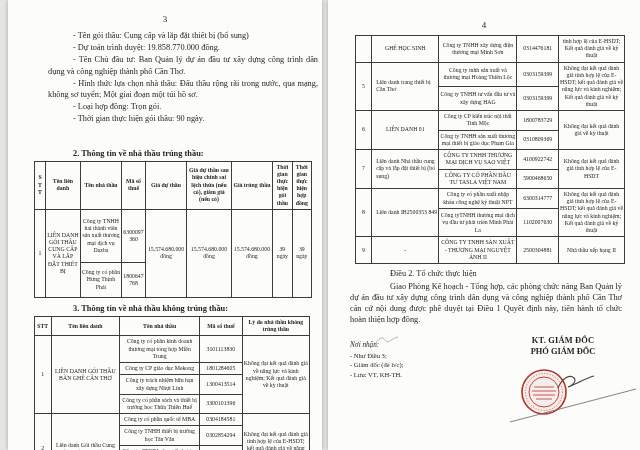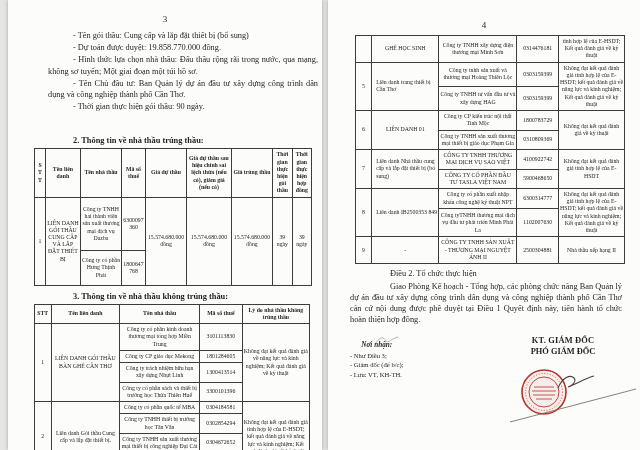--- a/index.html
+++ b/index.html
@@ -23,38 +23,39 @@
   .tbl2 { width:276px; margin-top:2px; }
   .tbl4 { width:270px; margin:5px 0 0 27px; }
   .brk { word-break:break-all; }
 
   .p4-text { padding:5px 18px 0 22px; }
   .p4-text p { font-size:8.3px; line-height:1.32; text-align:justify; text-indent:40px; margin-bottom:2px; }
   .p4-text .art { font-weight:normal; }
 
   .footer { position:relative; height:150px; margin-top:6px; }
   .noi-nhan { position:absolute; left:22px; top:8px; font-size:6.6px; line-height:1.5; }
-  .noi-nhan .nn-label { font-weight:bold; font-style:italic; font-size:7.2px;text-align:center; }
+  .noi-nhan .nn-label { font-weight:normal; font-style:italic; font-size:7.2px; }
   .nn-scribble { position:absolute; left:46px; top:2px; }
   .sig-block { position:absolute; left:150px; top:4px; width:170px; text-align:center; }
   .sig-block .kt { font-weight:bold; font-size:8.4px; letter-spacing:.2px; }
   .sig-block .deputy { font-weight:bold; font-size:8.4px; margin-top:2px; }
   .seal-wrap { position:absolute; left:178px; top:32px; width:134px; height:64px; }
 </style>
 </head>
 <body>
 
 <div class="page page-left">
   <div class="pgnum">3</div>
 
   <div class="doc-text">
     <p>- Tên gói thầu: Cung cấp và lắp đặt thiết bị (bổ sung)</p>
-    <p>- Dự toán được duyệt: 19.858.770.000 đồng.</p>
+    <p>- Dự toán trình duyệt: 19.858.770.000 đồng.</p>
+    <p>- Tên Chủ đầu tư: Ban Quản lý dự án đầu tư xây dựng công trình dân dụng và công nghiệp thành phố Cần Thơ.</p>
     <p>- Hình thức lựa chọn nhà thầu: Đấu thầu rộng rãi trong nước, qua mạng, không sơ tuyển; Một giai đoạn một túi hồ sơ.</p>
-    <p>- Tên Chủ đầu tư: Ban Quản lý dự án đầu tư xây dựng công trình dân dụng và công nghiệp thành phố Cần Thơ.</p>
+    <p>- Loại hợp đồng: Trọn gói.</p>
     <p>- Thời gian thực hiện gói thầu: 90 ngày.</p>
   </div>
 
   <div class="sec-heading">2. Thông tin về nhà thầu trúng thầu:</div>
 
   <table class="tbl tbl1">
     <colgroup>
       <col style="width:4%">
         <col style="width:12.5%">
         <col style="width:15%">

